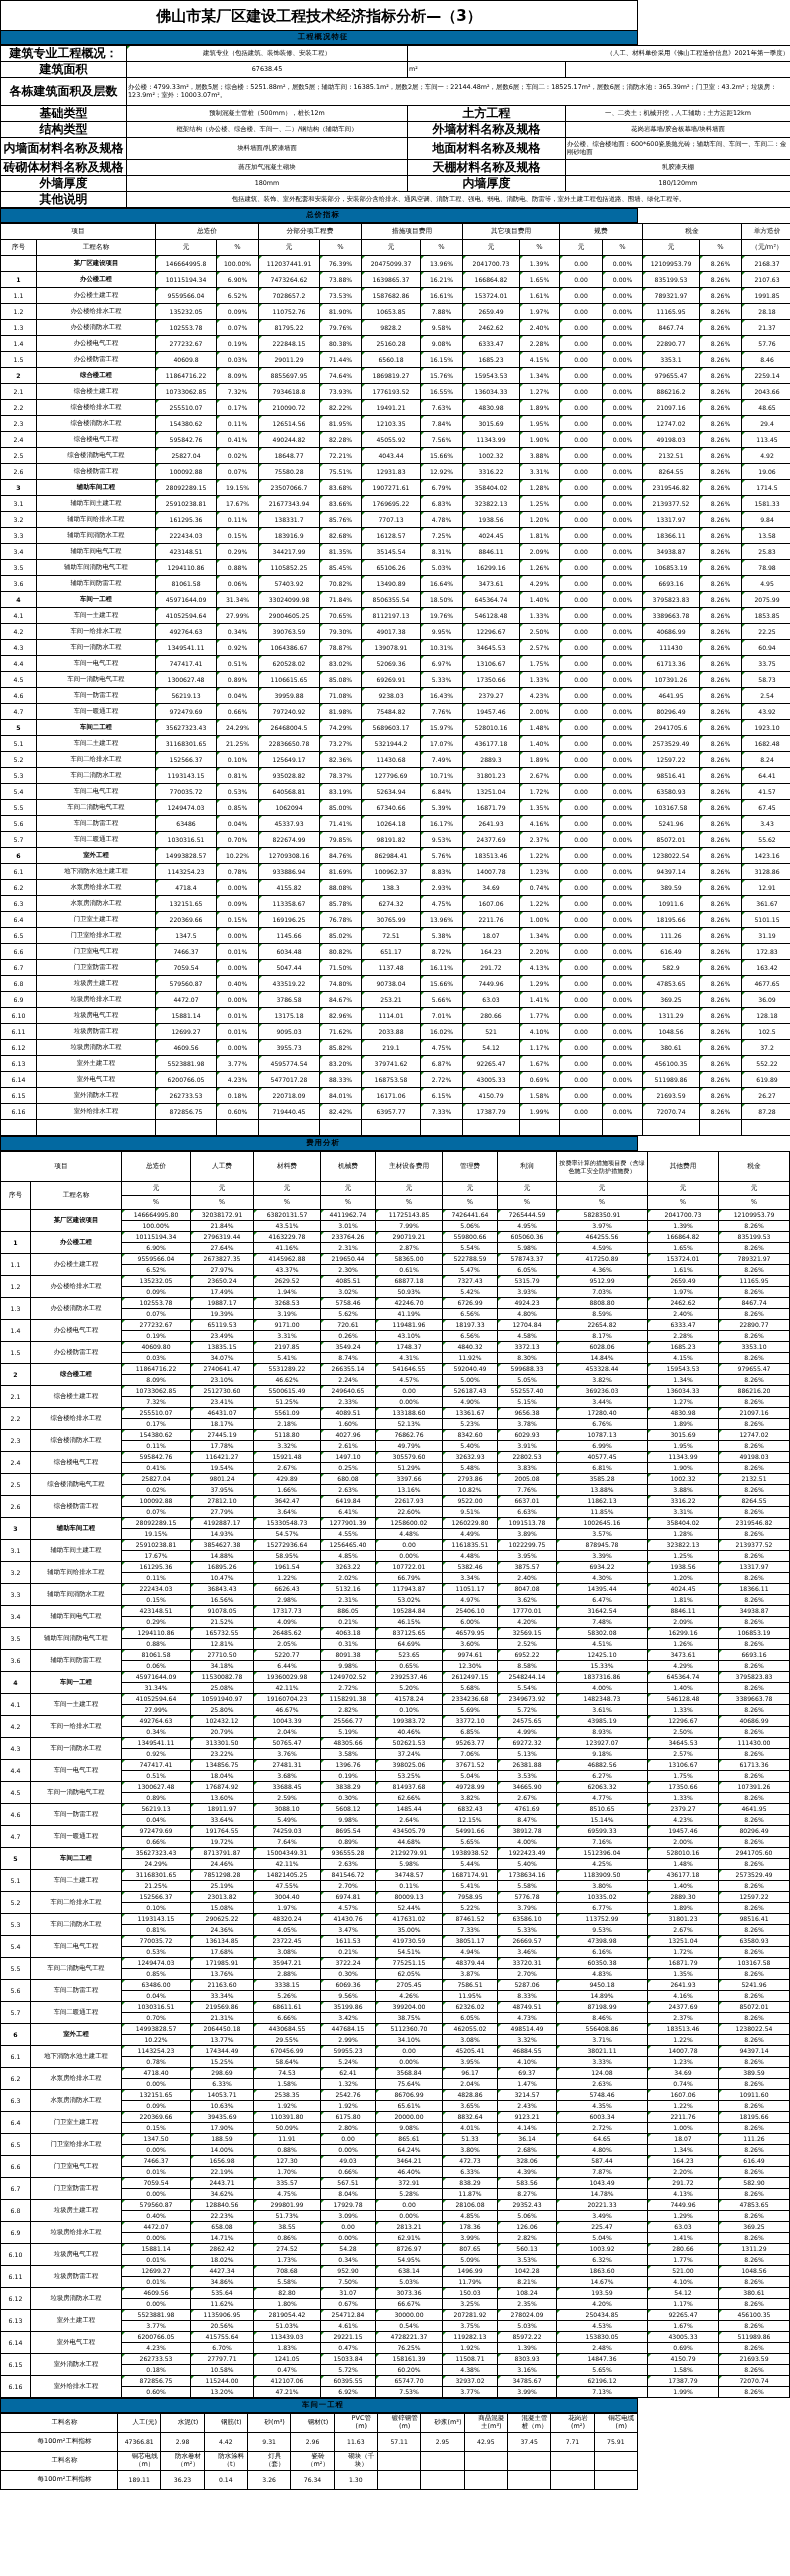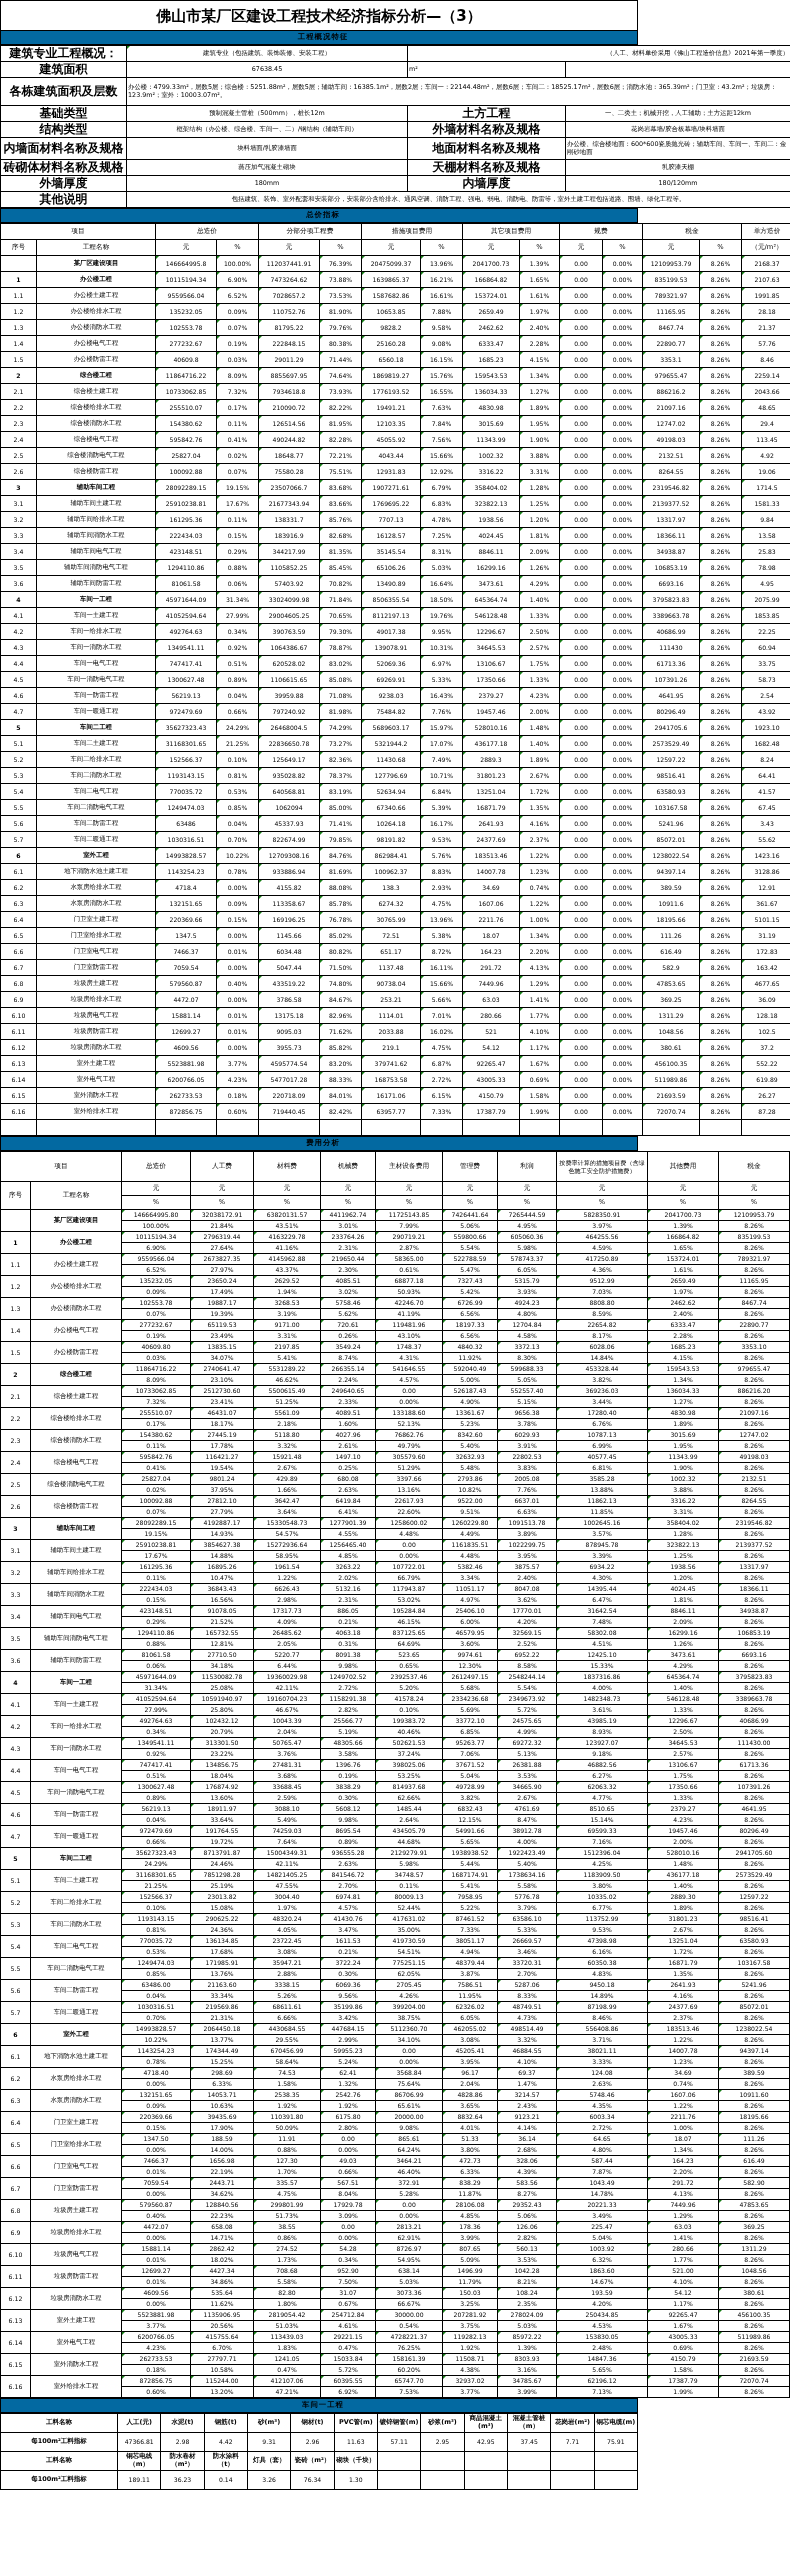--- a/index.html
+++ b/index.html
@@ -16,21 +16,21 @@
   .right{text-align:right;}
   .hdr td{font-weight:normal;font-size:6.7px;height:13px;margin-top:25px;}
   .b{font-weight:bold;}
   .no{font-size:6.2px;}
   .nm{white-space:nowrap;font-size:6.4px;}
   .v{white-space:nowrap;font-size:6.1px;}
   #price-table td{height:15px;}
   #cost-table .vr td{height:10px;}
   #cost-table .pr td{height:10px;}
   #materials-table td{height:18px;}
-  .mh{font-weight:bold;font-size:6.5px;}
+  .mh{font-weight:normal;font-size:6.5px;padding-left:12px;}
   .gm::before{content:"";position:absolute;top:0;left:0;width:0;height:0;border-top:3px solid #157f15;border-right:3px solid transparent;}
   .empty td{height:11px;}
 </style>
 </head>
 <body>
 
 <div class="sheet">
 
   <table>
     <tbody>

